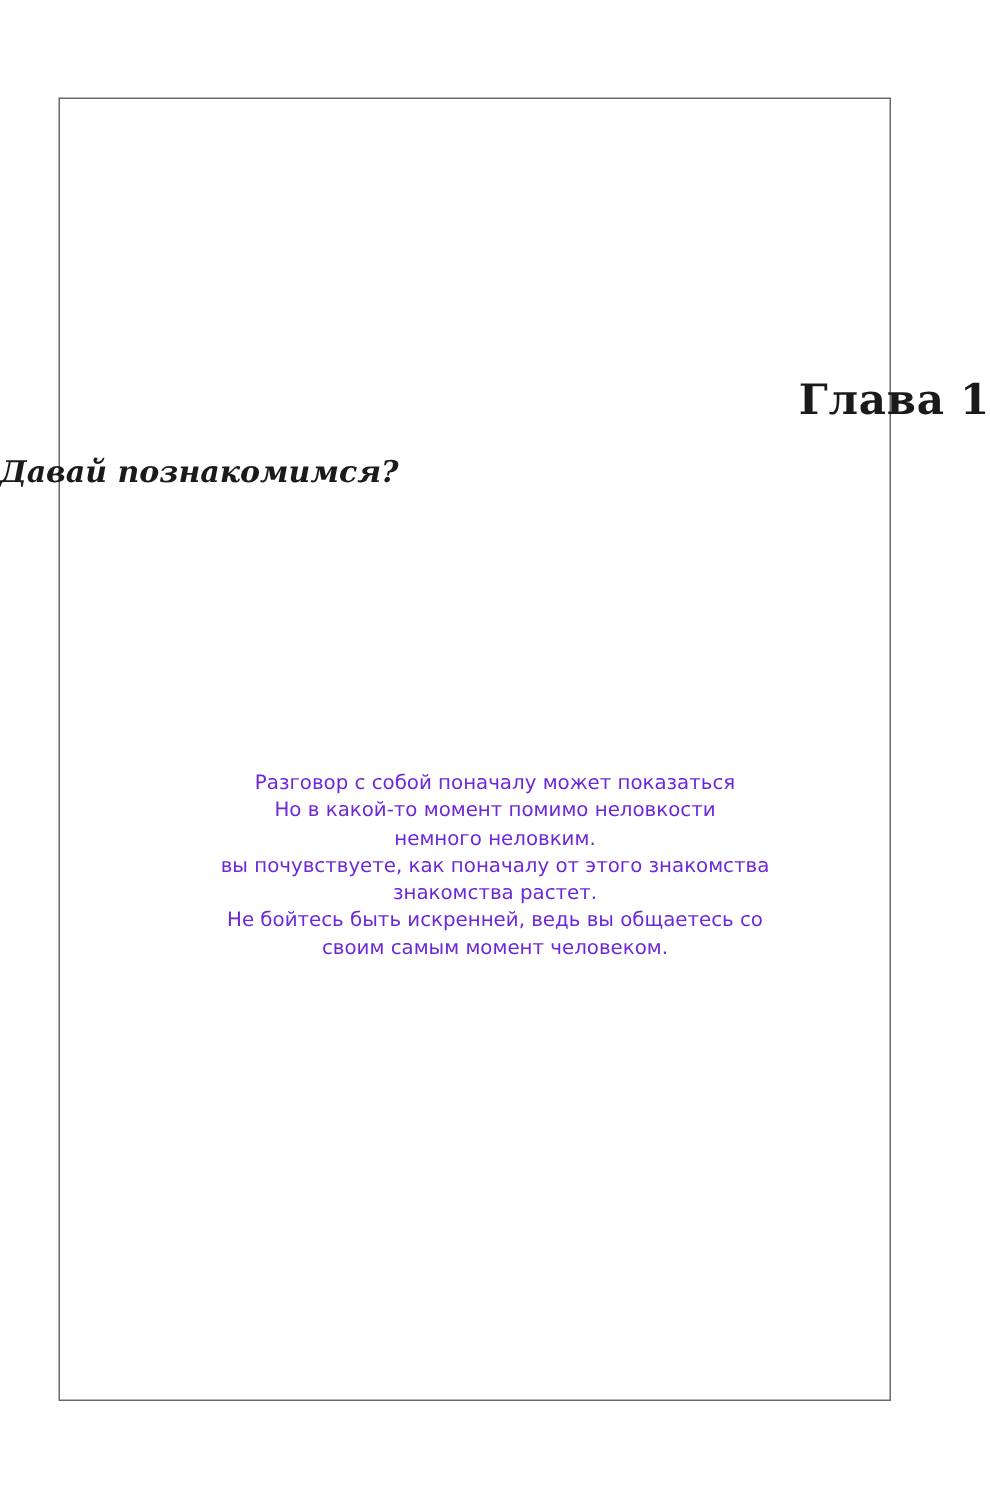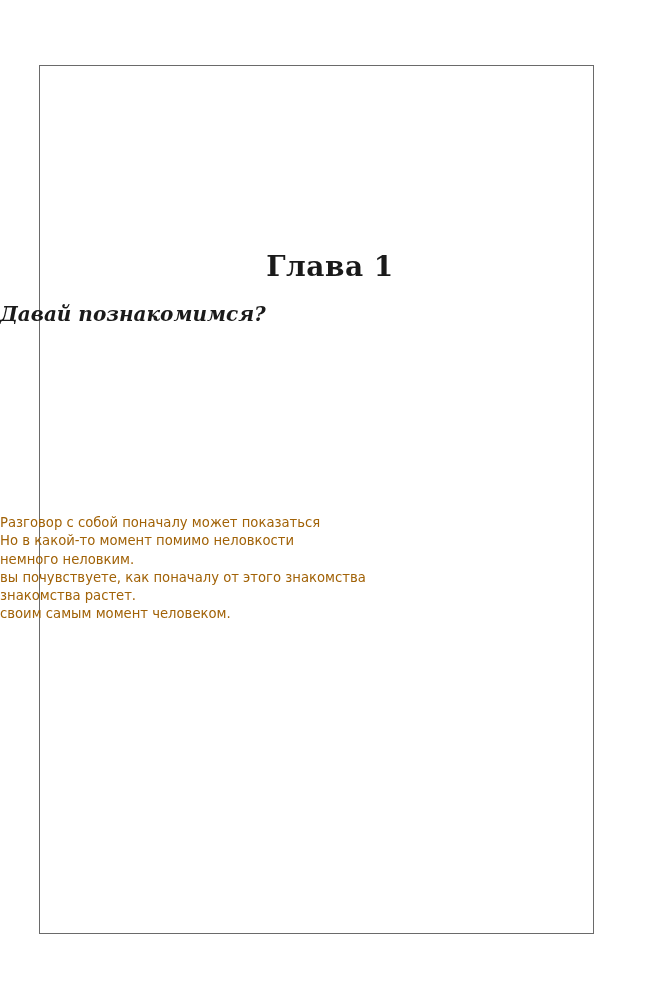--- a/index.html
+++ b/index.html
@@ -8,56 +8,58 @@
       position: absolute;
       left: 39px; top: 65px;
       width: 555px; height: 869px;
       border: 1px solid #6a6a6a;
       box-sizing: border-box;
     }
     .chapter-title {
       position: absolute;
       left: 0; right: 0;
       top: 250px;
-      text-align: center;
+      text-align: right;
       font-family: "DejaVu Serif", serif;
       font-weight: bold;
       font-size: 28px;
       color: #1a1a1a;
       letter-spacing: 0.5px;
     }
     .chapter-subtitle {
       position: absolute;
       left: 0; right: 0;
       top: 302px;
       font-family: "DejaVu Serif", serif;
       font-weight: bold;
       font-style: italic;
       font-size: 20px;
       color: #1a1a1a;
     }
     .intro-text {
       position: absolute;
       left: 0; right: 0;
       top: 514px;
+      text-align: center;
       font-family: "DejaVu Sans", sans-serif;
       font-size: 13.2px;
       line-height: 18.3px;
-      color: #a16207;
+      color: #6d28d9;
     }
     .intro-text div { white-space: nowrap; }
   </style>
 </head>
 <body>
 
 <div class="page-frame"></div>
 
 <h1 class="chapter-title" style="margin:0;">Глава 1</h1>
 <h2 class="chapter-subtitle" style="margin:0;">Давай познакомимся?</h2>
 
 <div class="intro-text">
   <div>Разговор с собой поначалу может показаться</div>
   <div>Но в какой-то момент помимо неловкости</div>
   <div>немного неловким.</div>
   <div>вы почувствуете, как поначалу от этого знакомства</div>
   <div>знакомства растет.</div>
+  <div>Не бойтесь быть искренней, ведь вы общаетесь со</div>
   <div>своим самым момент человеком.</div>
 </div>
 
 </body></html>

